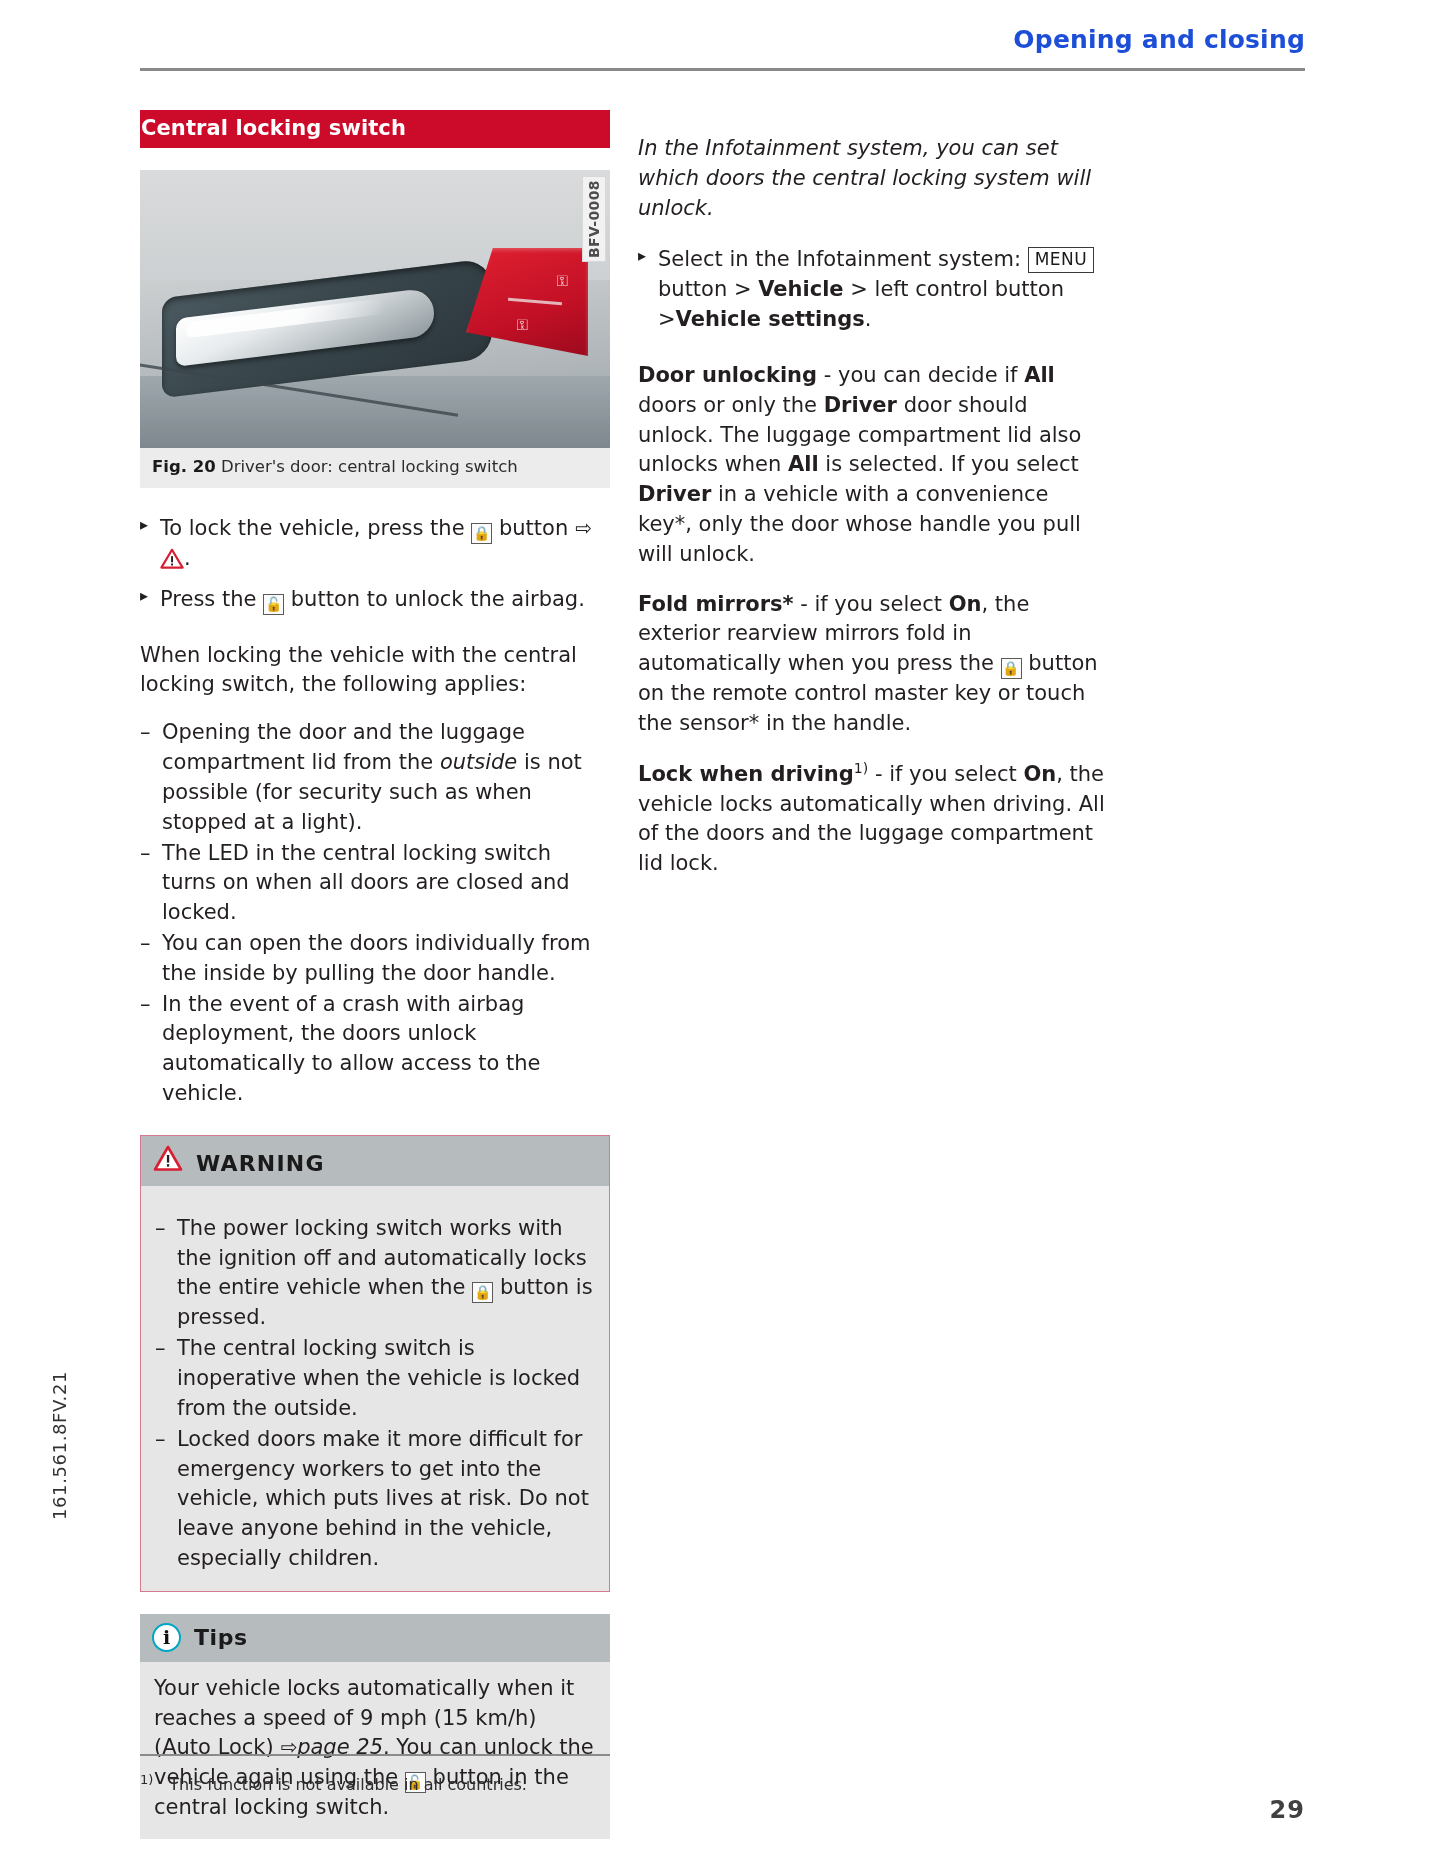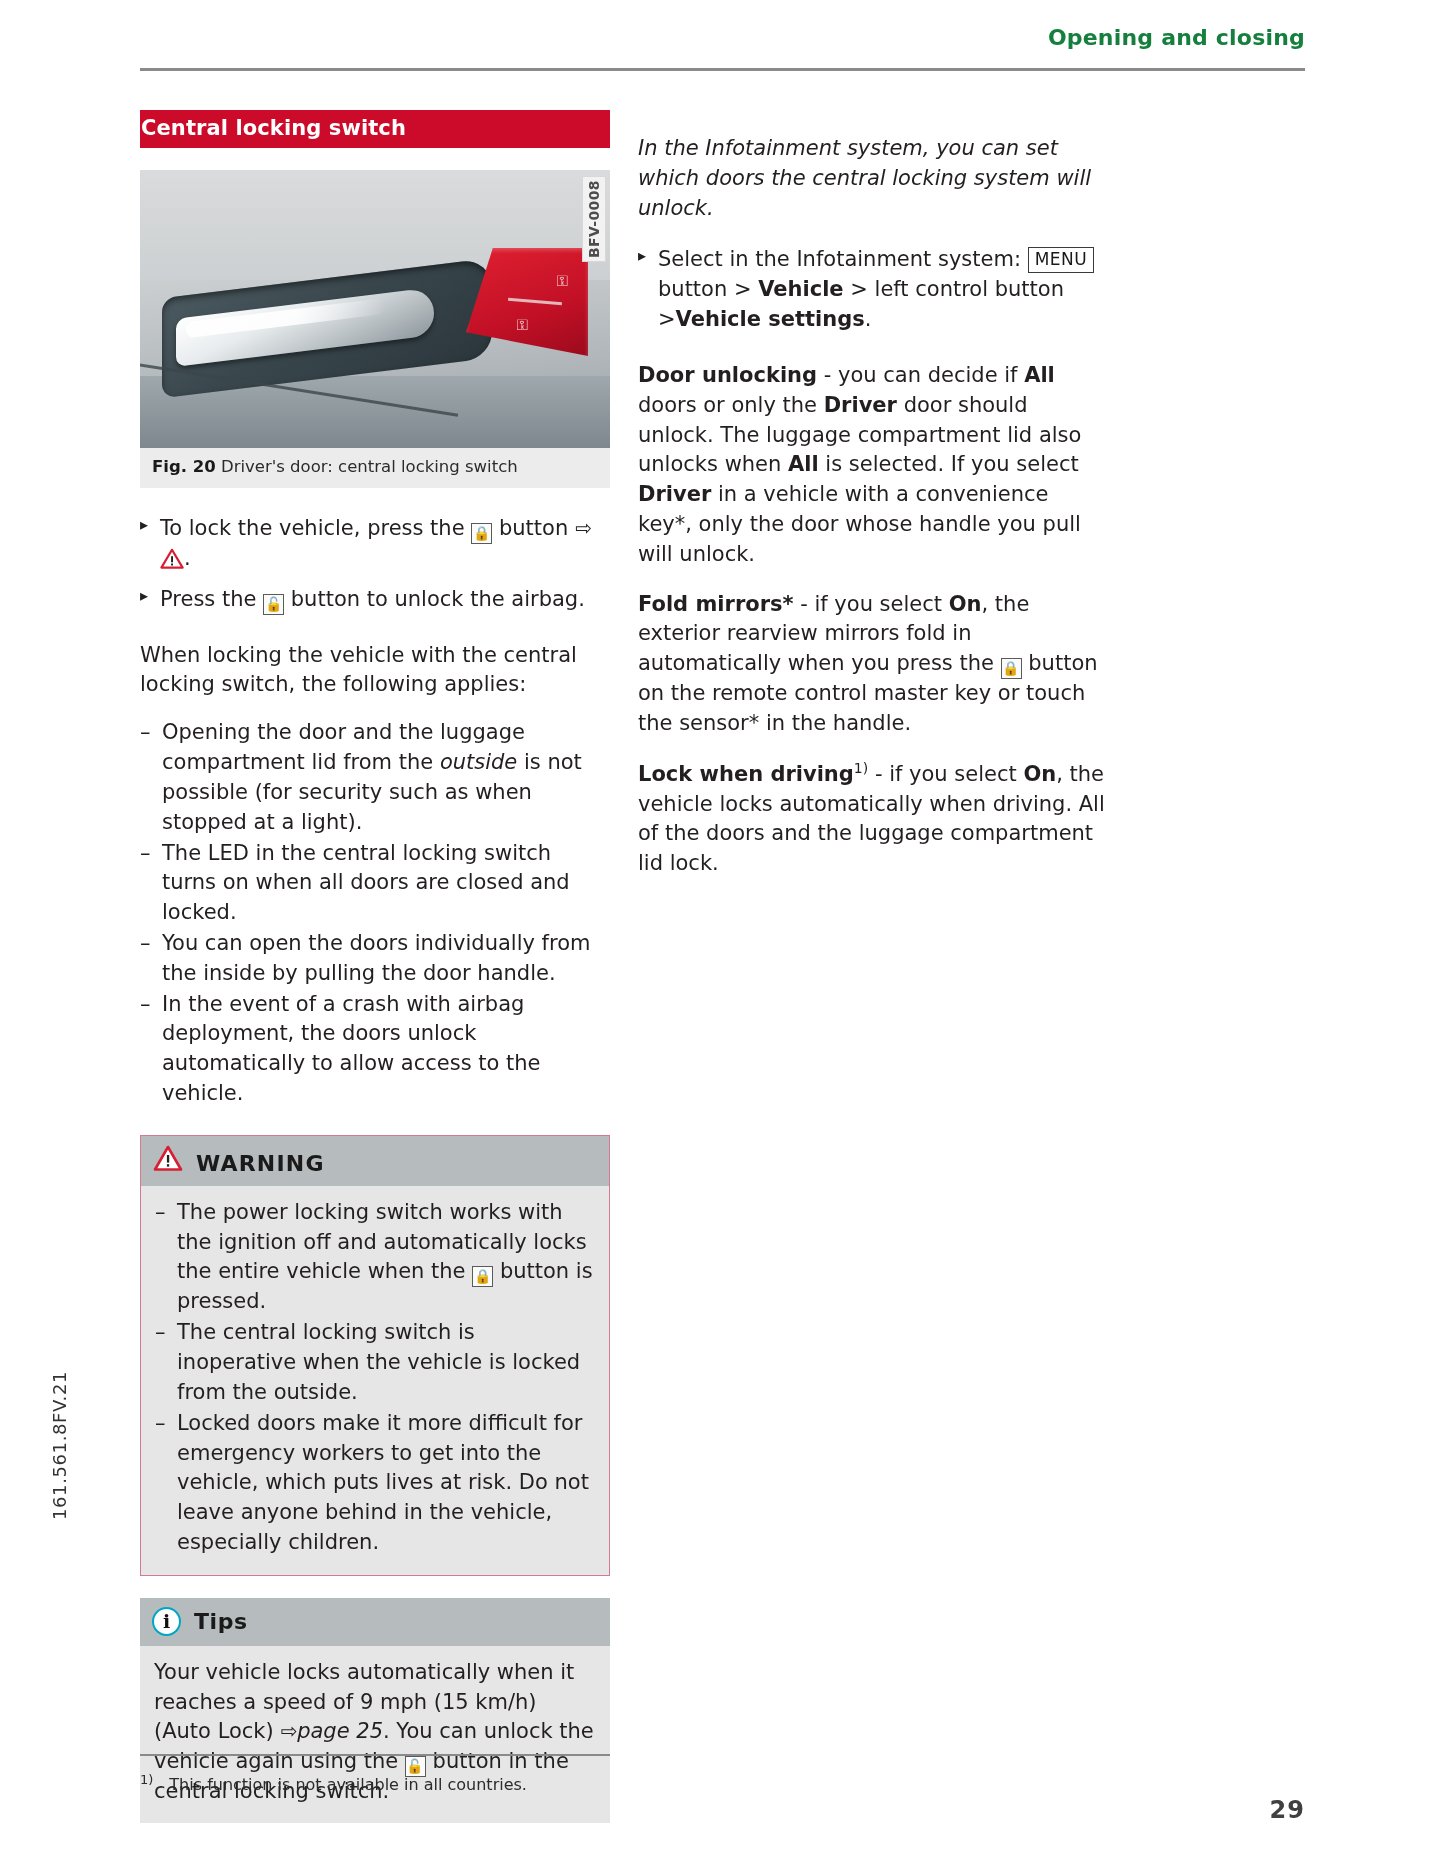--- a/index.html
+++ b/index.html
@@ -22,24 +22,24 @@
 
   
   .header {
     position: absolute;
     left: 140px;
     top: 26px;
     width: 1165px;
     text-align: right;
   }
   .header-title {
-    font-size: 22px;
+    font-size: 25px;
     font-weight: bold;
     letter-spacing: 0.2px;
-    color: #15803d;
+    color: #1d4ed8;
     line-height: 1.1;
   }
   .header-rule {
     position: absolute;
     left: 140px;
     top: 68px;
     width: 1165px;
     height: 3px;
     background: #8a8a8a;
   }
@@ -301,21 +301,21 @@
   .warning-head-title {
     font-size: 22px;
     font-weight: bold;
     letter-spacing: 1.2px;
     color: #1a1a1a;
   }
   .warning-body {
     padding: 12px 14px 16px 14px;
     background: #e6e6e6;
   }
-  .warning-body .dash-list { margin-top: 0; }
+  .warning-body .dash-list { margin-top: 16px; }
 
   
   .tips-box {
     margin-top: 22px;
     background: #e6e6e6;
   }
   .tips-head {
     background: #b6bbbd;
     padding: 9px 12px 10px 12px;
     display: flex;

